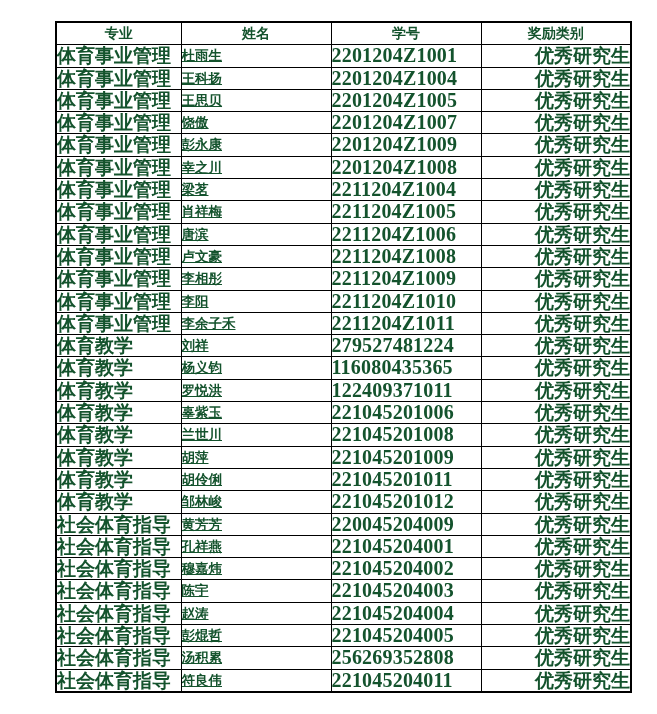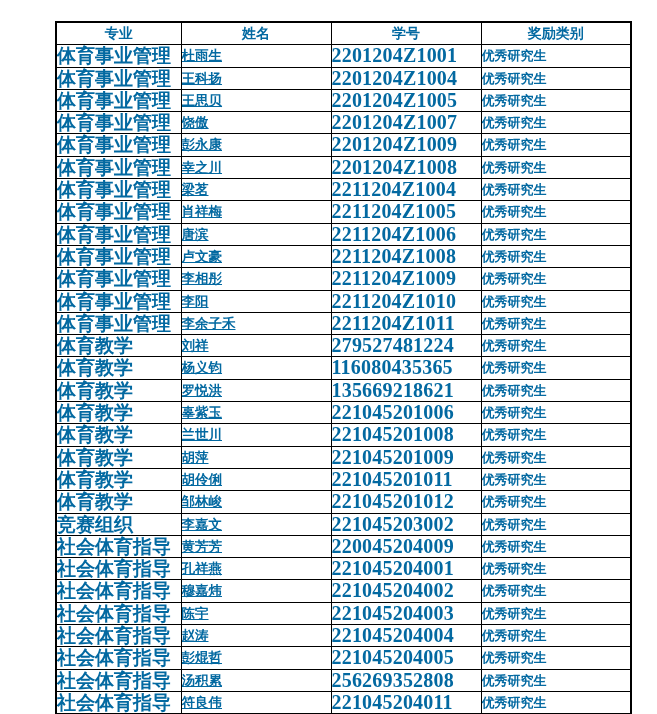--- a/index.html
+++ b/index.html
@@ -19,21 +19,21 @@
   table.roster {
     position: absolute;
     left: 55px;
     top: 21px;
     width: 575px;
     border-collapse: collapse;
     table-layout: fixed;
     border: 2px solid #000000;
     font-family: "Liberation Sans", "DejaVu Sans", sans-serif;
     font-weight: bold;
-    color: #0369a1;
+    color: #14532d;
   }
   table.roster th,
   table.roster td {
     border: 1px solid #000000;
     height: 21.3px;
     padding: 0;
     overflow: hidden;
     white-space: nowrap;
     line-height: 21.3px;
   }
@@ -55,23 +55,23 @@
   }
   td.c-id {
     text-align: left;
     padding-left: 11px;
     font-size: 20px;
     font-family: "Liberation Serif", "DejaVu Serif", serif;
     font-weight: bold;
     letter-spacing: 0.2px;
   }
   td.c-award {
-    text-align: left;
+    text-align: right;
     padding-left: 9px;
-    font-size: 13px;
+    font-size: 19px;
   }
 </style>
 </head>
 <body>
 
 <div class="page">
   <table class="roster">
     <colgroup>
       <col style="width:125px">
       <col style="width:150px">
@@ -188,21 +188,21 @@
   <tr>
     <td class="c-major">体育教学</td>
     <td class="c-name">杨义钧</td>
     <td class="c-id">116080435365</td>
     <td class="c-award">优秀研究生</td>
   </tr>
 
   <tr>
     <td class="c-major">体育教学</td>
     <td class="c-name">罗悦洪</td>
-    <td class="c-id">135669218621</td>
+    <td class="c-id">122409371011</td>
     <td class="c-award">优秀研究生</td>
   </tr>
 
   <tr>
     <td class="c-major">体育教学</td>
     <td class="c-name">辜紫玉</td>
     <td class="c-id">221045201006</td>
     <td class="c-award">优秀研究生</td>
   </tr>
 
@@ -227,26 +227,20 @@
     <td class="c-award">优秀研究生</td>
   </tr>
 
   <tr>
     <td class="c-major">体育教学</td>
     <td class="c-name">邹林峻</td>
     <td class="c-id">221045201012</td>
     <td class="c-award">优秀研究生</td>
   </tr>
 
-  <tr>
-    <td class="c-major">竞赛组织</td>
-    <td class="c-name">李嘉文</td>
-    <td class="c-id">221045203002</td>
-    <td class="c-award">优秀研究生</td>
-  </tr>
 
   <tr>
     <td class="c-major">社会体育指导</td>
     <td class="c-name">黄芳芳</td>
     <td class="c-id">220045204009</td>
     <td class="c-award">优秀研究生</td>
   </tr>
 
   <tr>
     <td class="c-major">社会体育指导</td>

